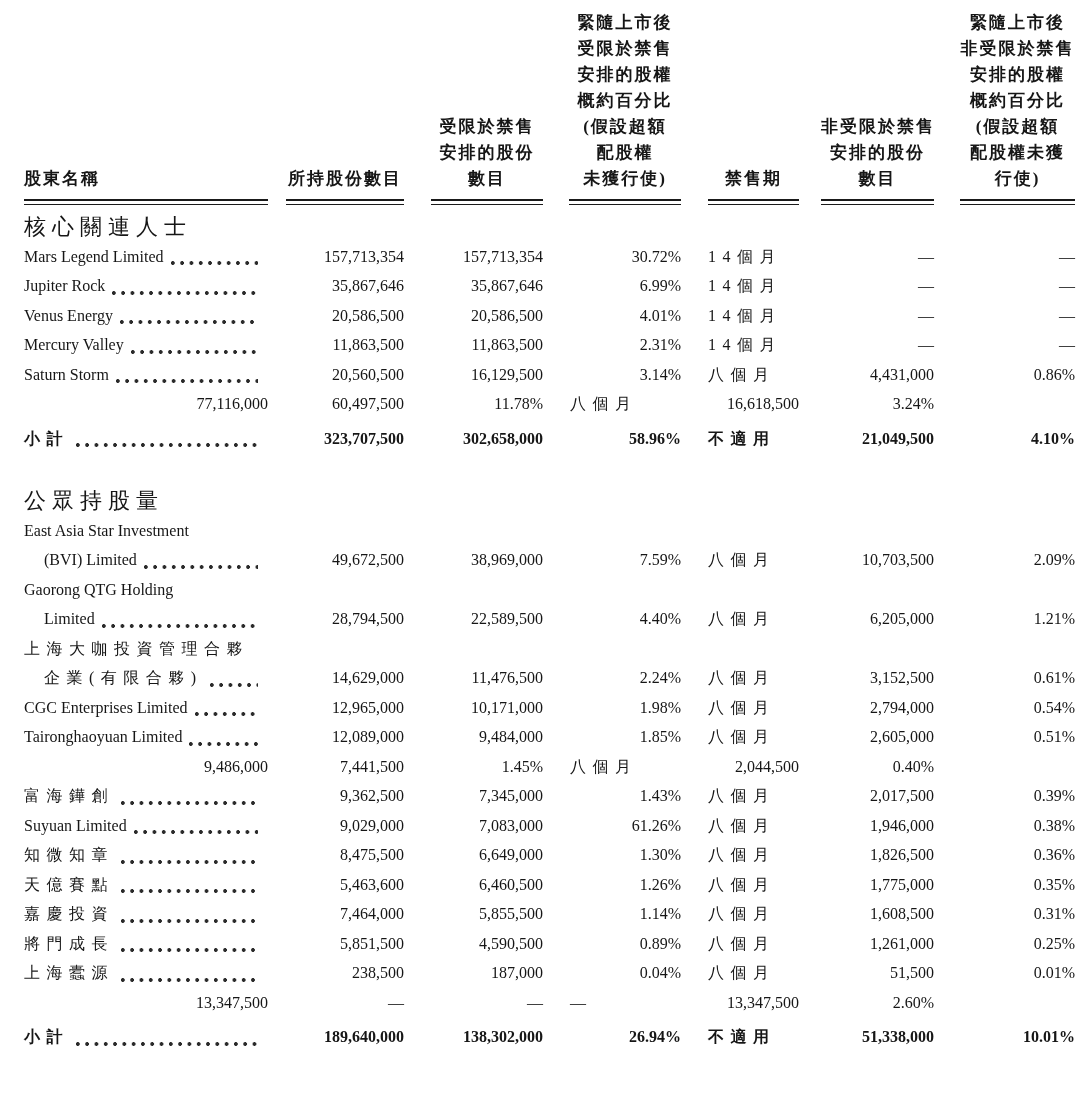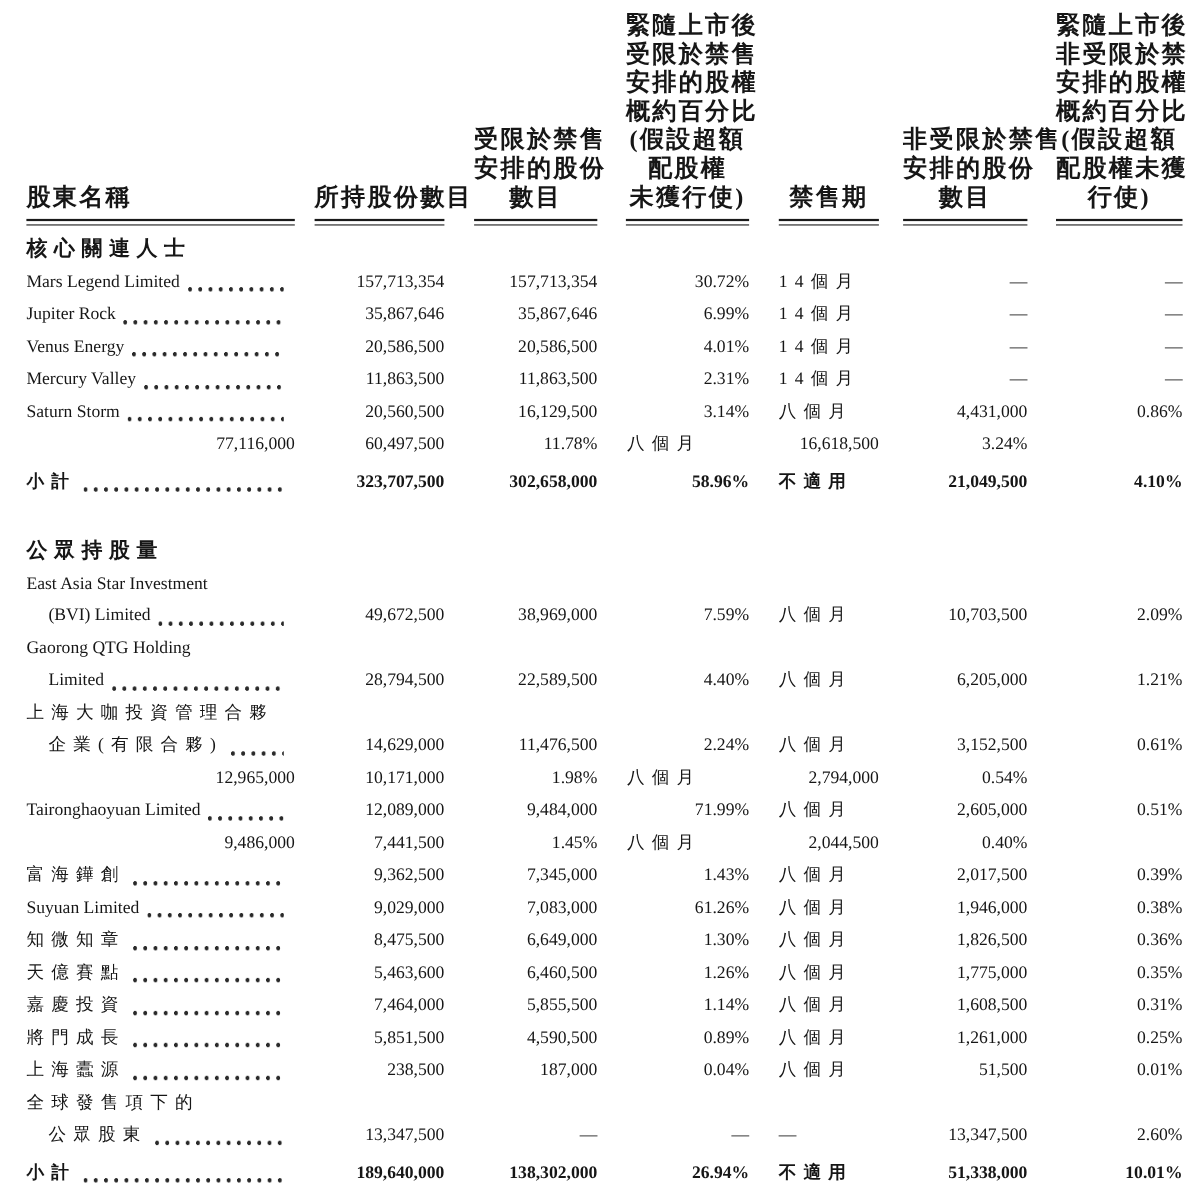--- a/index.html
+++ b/index.html
@@ -15,21 +15,21 @@
   .hcell{display:flex;flex-direction:column;justify-content:flex-end;}
   .hwrap{text-align:center;}
   .hwrap.w1{width:244px;text-align:left;}
   .hwrap.w2{width:118px;margin-left:auto;}
   .hwrap.w3{width:112px;margin-left:auto;}
   .hwrap.w4{width:112px;margin-left:auto;}
   .hwrap.w5{width:91px;margin-left:27px;}
   .hwrap.w6{width:113px;margin-left:auto;}
   .hwrap.w7{width:115px;margin-left:auto;}
   .hline{
-    font-weight:bold;font-size:22px;line-height:26px;
+    font-weight:bold;font-size:17px;line-height:26px;
     letter-spacing:2px;white-space:nowrap;
   }
   .hrule{height:3px;border-top:2.4px solid #1a1a1a;border-bottom:1.3px solid #1a1a1a;margin-top:7px;}
   
   .trow{align-items:end;font-size:16px;}
   .cell{line-height:29.5px;white-space:nowrap;}
   .num{text-align:right;}
   .period{text-align:left;padding-left:27px;}
   .cjk{letter-spacing:6.5px;}
   .trow.bold{font-weight:bold;}
@@ -38,21 +38,21 @@
   .nline{display:flex;line-height:29.5px;white-space:nowrap;}
   .nline.cont{padding-left:20px;}
   .ntext{white-space:nowrap;}
   .leader{
     flex:1 1 auto;align-self:flex-end;
     height:3.6px;margin:0 10px 6px 7px;min-width:12px;
     background-image:radial-gradient(circle at 1.8px 1.8px,#2a2a2a 1.55px,transparent 2.05px);
     background-size:9.3px 3.6px;background-repeat:repeat-x;background-position:left bottom;
   }
   .section-title{
-    font-weight:bold;font-size:19px;line-height:29.5px;letter-spacing:6px;
+    font-weight:normal;font-size:22px;line-height:29.5px;letter-spacing:6px;
     margin-top:7px;
   }
   .section-title.second{margin-top:33px;}
 </style>
 </head>
 <body>
 
 <div class="page">
 
   <div class="grid thead">
@@ -256,37 +256,43 @@
           </div>
         </div>
     <div class="cell num">14,629,000</div>
     <div class="cell num">11,476,500</div>
     <div class="cell num">2.24%</div>
     <div class="cell period cjk">八個月</div>
     <div class="cell num">3,152,500</div>
     <div class="cell num">0.61%</div>
   </div>
       <div class="grid trow">
+    <div class="cell name">
+          <div class="nline">
+            <span class="ntext">CGC Enterprises Limited</span>
+            <span class="leader"></span>
+          </div>
+        </div>
     <div class="cell num">12,965,000</div>
     <div class="cell num">10,171,000</div>
     <div class="cell num">1.98%</div>
     <div class="cell period cjk">八個月</div>
     <div class="cell num">2,794,000</div>
     <div class="cell num">0.54%</div>
   </div>
       <div class="grid trow">
     <div class="cell name">
           <div class="nline">
             <span class="ntext">Taironghaoyuan Limited</span>
             <span class="leader"></span>
           </div>
         </div>
     <div class="cell num">12,089,000</div>
     <div class="cell num">9,484,000</div>
-    <div class="cell num">71.99%</div>
+    <div class="cell num">1.85%</div>
     <div class="cell period cjk">八個月</div>
     <div class="cell num">2,605,000</div>
     <div class="cell num">0.51%</div>
   </div>
       <div class="grid trow">
     <div class="cell num">9,486,000</div>
     <div class="cell num">7,441,500</div>
     <div class="cell num">1.45%</div>
     <div class="cell period cjk">八個月</div>
     <div class="cell num">2,044,500</div>
@@ -384,29 +390,20 @@
           </div>
         </div>
     <div class="cell num">238,500</div>
     <div class="cell num">187,000</div>
     <div class="cell num">0.04%</div>
     <div class="cell period cjk">八個月</div>
     <div class="cell num">51,500</div>
     <div class="cell num">0.01%</div>
   </div>
       <div class="grid trow">
-    <div class="cell name">
-          <div class="nline">
-            <span class="ntext cjk">全球發售項下的</span>
-          </div>
-          <div class="nline cont">
-            <span class="ntext cjk">公眾股東</span>
-            <span class="leader"></span>
-          </div>
-        </div>
     <div class="cell num">13,347,500</div>
     <div class="cell num">—</div>
     <div class="cell num">—</div>
     <div class="cell period">—</div>
     <div class="cell num">13,347,500</div>
     <div class="cell num">2.60%</div>
   </div>
       <div class="grid trow bold subtotal">
     <div class="cell name">
           <div class="nline">

